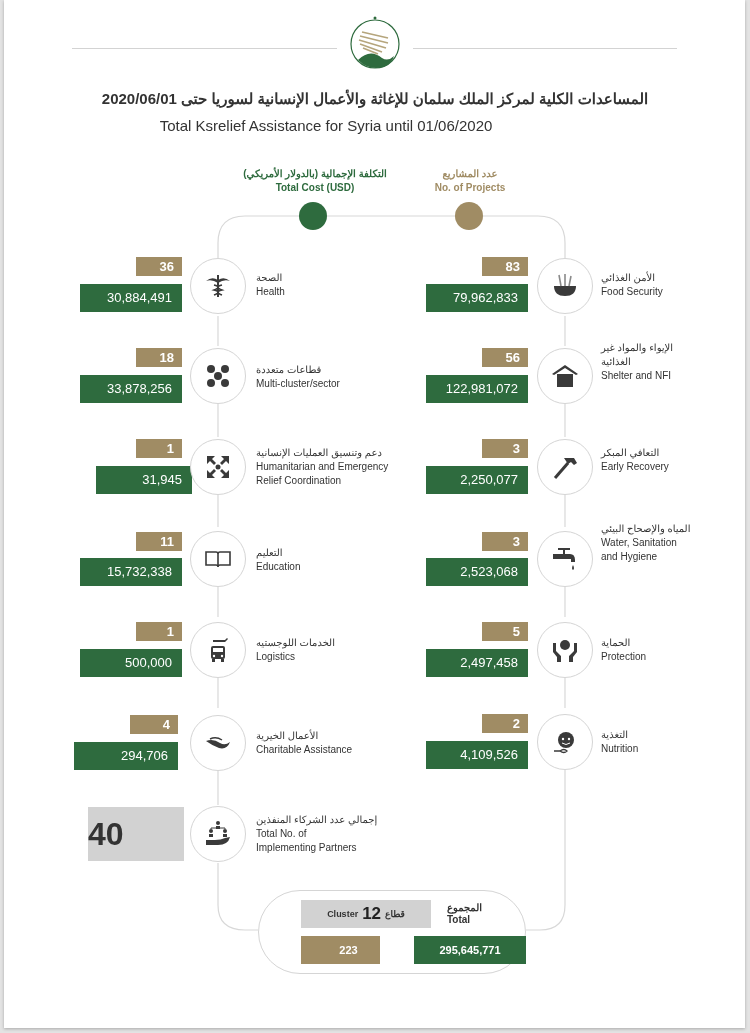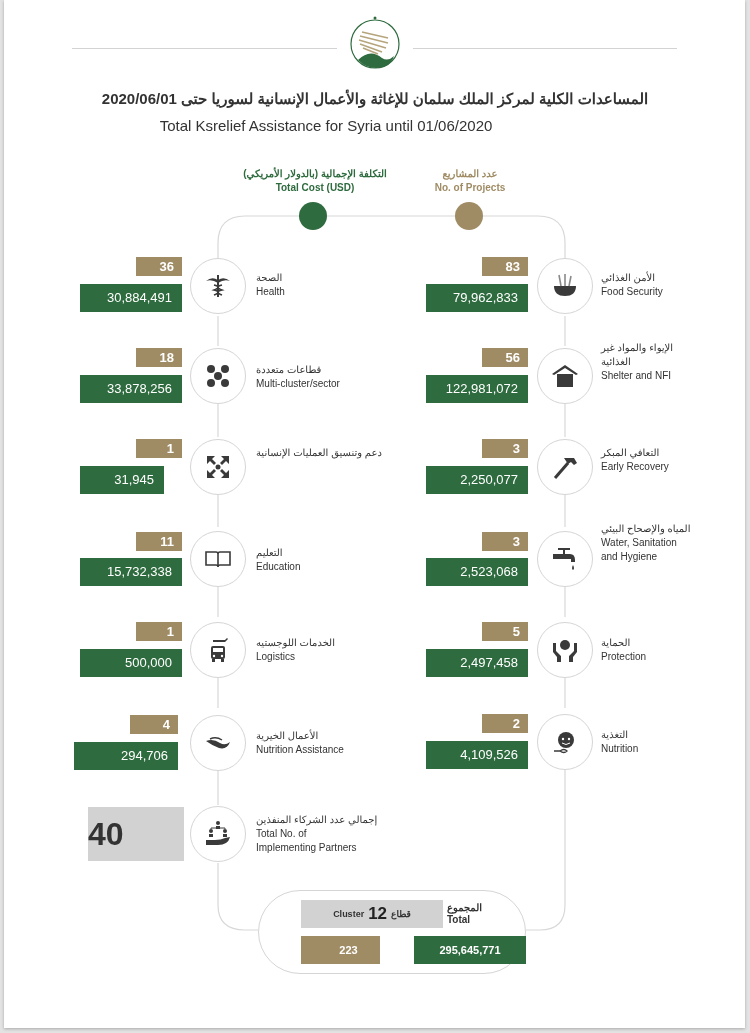--- a/index.html
+++ b/index.html
@@ -26,21 +26,21 @@
   .costbox { position: absolute; background: #2e6b3e; color: #fff; font-weight: normal; font-size: 13px; text-align: right;
          padding-right: 10px; box-sizing: border-box; height: 28px; line-height: 28px; }
   .circ { position: absolute; width: 56px; height: 56px; border-radius: 50%; border: 1px solid #d5d5d5; background: #fff;
           box-sizing: border-box; display: flex; align-items: center; justify-content: center; }
   .circ svg { width: 30px; height: 30px; }
   .lbl { position: absolute; font-size: 10px; line-height: 14px; color: #333; }
   .lbl .ar { direction: rtl; text-align: left; unicode-bidi: plaintext; }
   .partners { position: absolute; left: 88px; top: 807px; width: 96px; height: 54px; background: #d2d2d2; color: #333;
               font-weight: bold; font-size: 32px; text-align: left; padding-right: 10px; box-sizing: border-box; line-height: 54px; }
   .total-pill { position: absolute; left: 258px; top: 890px; width: 268px; height: 84px; border: 1px solid #d5d5d5; border-radius: 42px; background: #fff; box-sizing: border-box; }
-  .cluster-box { position: absolute; left: 301px; top: 900px; width: 142px; height: 28px; background: #d2d2d2; font-weight: bold;
+  .cluster-box { position: absolute; left: 301px; top: 900px; width: 130px; height: 28px; background: #d2d2d2; font-weight: bold;
                  display: flex; align-items: center; justify-content: center; gap: 4px; }
   .cluster-box .n { font-size: 17px; color: #222; }
   .cluster-box .en, .cluster-box .ar { font-size: 9px; color: #333; }
   .tot-lbl { position: absolute; left: 447px; top: 902px; font-size: 10px; font-weight: bold; line-height: 12px; color: #333; }
   .tot-cnt { position: absolute; left: 301px; top: 936px; width: 63px; height: 28px; background: #a08c64; color: #fff; font-weight: bold; font-size: 11px; text-align: center; line-height: 28px; padding-left: 16px; }
   .tot-cost { position: absolute; left: 371px; top: 936px; width: 112px; height: 28px; background: #2e6b3e; color: #fff; font-weight: bold; font-size: 11px; text-align: center; line-height: 28px; margin-left: 43px; }
 </style>
 </head>
 <body>
 
@@ -128,34 +128,35 @@
       </svg>
   </div>
   <div class="lbl" style="left:256px;top:363px">
     <div class="ar">قطاعات متعددة</div>
     <div>Multi-cluster/sector</div>
   </div>
 </div>
 
 <div>
   <div class="cnt" style="left:136px;top:439px;width:46px">1</div>
-  <div class="costbox" style="left:80px;top:466px;width:84px">31,945</div>
+  <div class="costbox" style="left:96px;top:466px;width:96px">31,945</div>
   <div class="circ" style="left:190px;top:439px">
     <svg viewBox="0 0 30 30">
         <circle cx="15" cy="15" r="2.5" fill="#3a3a3a"></circle>
         <g fill="#3a3a3a">
           <path d="M4 4 L12 4 L9 7 L13 11 L11 13 L7 9 L4 12Z"></path>
           <path d="M26 4 L26 12 L23 9 L19 13 L17 11 L21 7 L18 4Z"></path>
           <path d="M4 26 L4 18 L7 21 L11 17 L13 19 L9 23 L12 26Z"></path>
           <path d="M26 26 L18 26 L21 23 L17 19 L19 17 L23 21 L26 18Z"></path>
         </g>
       </svg>
   </div>
   <div class="lbl" style="left:256px;top:446px;width:160px">
     <div class="ar">دعم وتنسيق العمليات الإنسانية</div>
+    <div>Humanitarian and Emergency Relief Coordination</div>
   </div>
 </div>
 
 <div>
   <div class="cnt" style="left:136px;top:532px;width:46px">11</div>
   <div class="costbox" style="left:80px;top:558px;width:102px">15,732,338</div>
   <div class="circ" style="left:190px;top:531px">
     <svg viewBox="0 0 30 30">
         <path d="M3 8 L13 8 Q15 8 15 10 L15 23 Q15 21 13 21 L3 21Z M27 8 L17 8 Q15 8 15 10 L15 23 Q15 21 17 21 L27 21Z" fill="none" stroke="#3a3a3a" stroke-width="1.6"></path>
       </svg>
@@ -190,21 +191,21 @@
   <div class="cnt" style="left:130px;top:715px;width:48px">4</div>
   <div class="costbox" style="left:74px;top:742px;width:104px">294,706</div>
   <div class="circ" style="left:190px;top:715px">
     <svg viewBox="0 0 30 30">
         <path d="M3 13 Q10 10 17 15 Q22 18 27 14 Q24 22 16 20 Q10 18 3 13Z" fill="#3a3a3a"></path>
         <path d="M7 11 Q13 8 19 12" stroke="#3a3a3a" stroke-width="1.4" fill="none"></path>
       </svg>
   </div>
   <div class="lbl" style="left:256px;top:729px">
     <div class="ar">الأعمال الخيرية</div>
-    <div>Nutrition Assistance</div>
+    <div>Charitable Assistance</div>
   </div>
 </div>
 
 <div>
   <div class="cnt" style="left:482px;top:257px;width:46px">83</div>
   <div class="costbox" style="left:426px;top:284px;width:102px">79,962,833</div>
   <div class="circ" style="left:537px;top:258px">
     <svg viewBox="0 0 30 30">
         <path d="M4 15 L26 15 Q26 25 15 25 Q4 25 4 15Z" fill="#3a3a3a"></path>
         <path d="M11 15 L9 4 M15 15 L15 3 M19 15 L21 5" stroke="#8a8a8a" stroke-width="1.6"></path>

